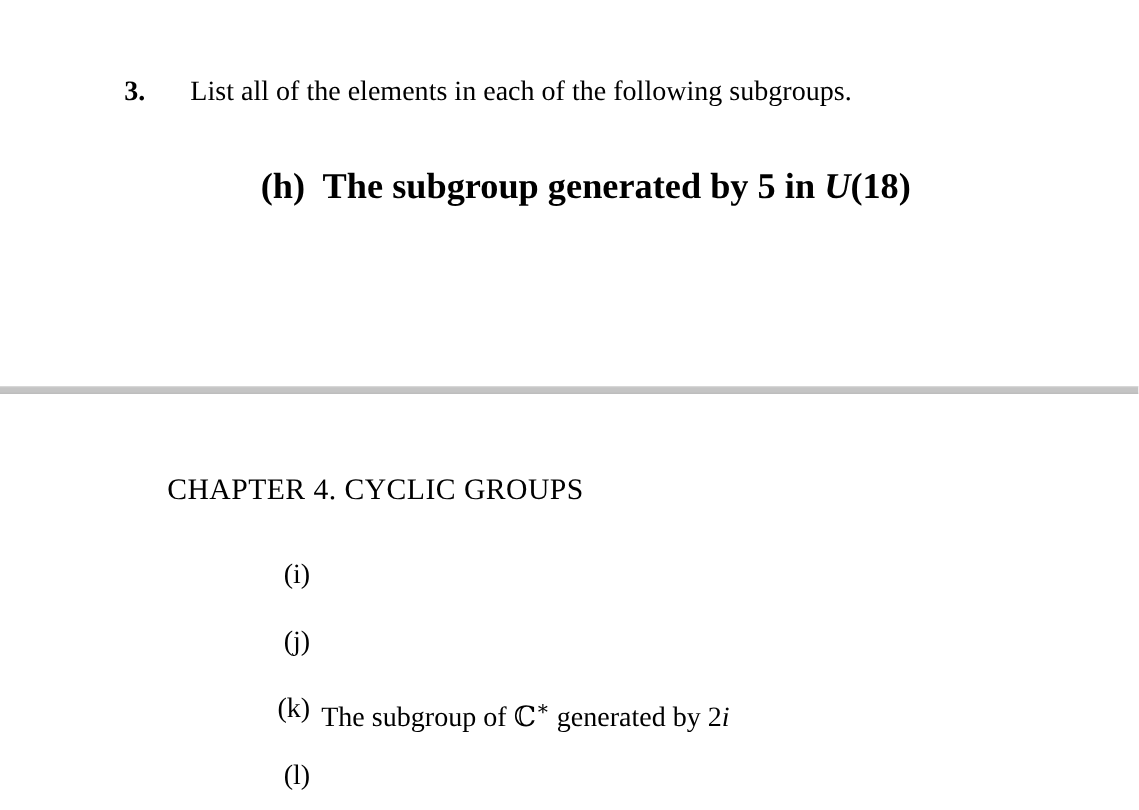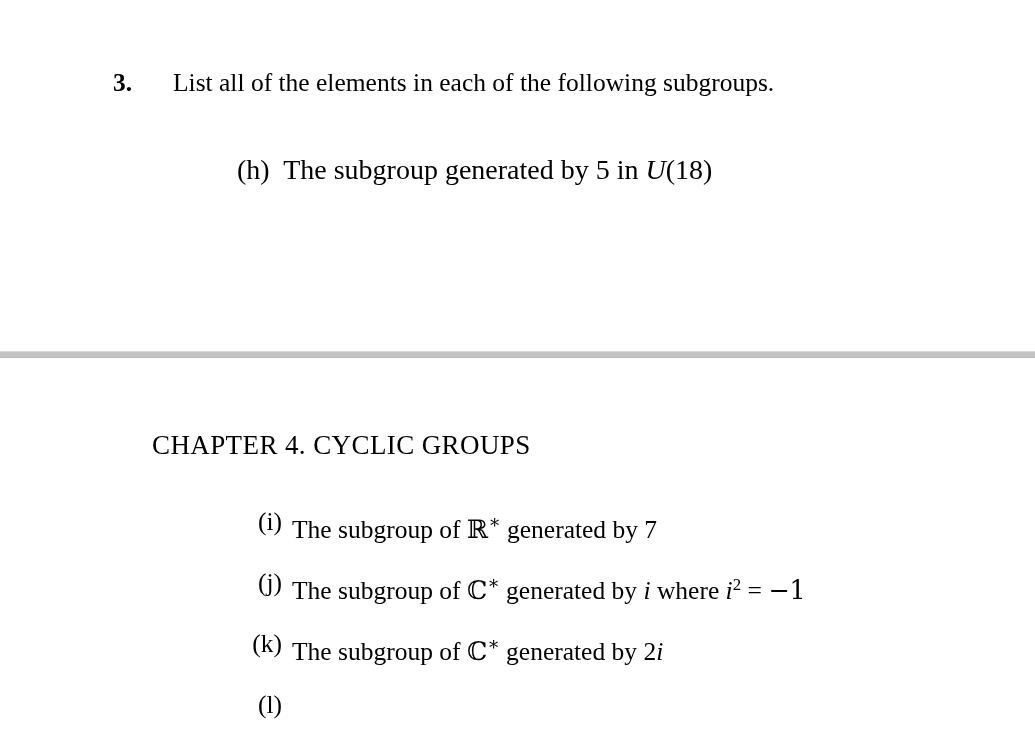--- a/index.html
+++ b/index.html
@@ -47,23 +47,24 @@
   }
   .problem-stem-text {
     display: inline-block;
   }
 
   .subitem-h {
     position: absolute;
     left: 0;
     top: 88px;
     padding-left: 237px;
-    font-size: 28px;
+    font-size: 33px;
     line-height: 44px;
     white-space: nowrap;
+    font-weight: bold;
   }
 
   
   .divider {
     position: absolute;
     left: 0;
     top: 351px;
     width: 1035px;
     height: 7px;
     background: #c4c4c4;
@@ -174,26 +175,24 @@
   </div>
 
   <div class="divider"></div>
 
   <div class="chapter-heading">CHAPTER 4. CYCLIC GROUPS</div>
 
   <div class="sublist">
 
     <div class="sublist-item">
       <span class="item-label">(i)</span>
-      <span class="item-text"><span>The subgroup of </span><span class="bb">ℝ</span><span class="star">∗</span><span> generated by </span><span>7</span></span>
     </div>
 
     <div class="sublist-item">
       <span class="item-label">(j)</span>
-      <span class="item-text"><span>The subgroup of </span><span class="bb">ℂ</span><span class="star">∗</span><span> generated by </span><span class="mi">i</span><span> where </span><span class="mi">i</span><span class="sup2">2</span><span> = </span><span class="minus">−1</span></span>
     </div>
 
     <div class="sublist-item">
       <span class="item-label">(k)</span>
       <span class="item-text"><span>The subgroup of </span><span class="bb">ℂ</span><span class="star">∗</span><span> generated by </span><span>2</span><span class="mi">i</span></span>
     </div>
 
     <div class="sublist-item">
       <span class="item-label">(l)</span>
     </div>

